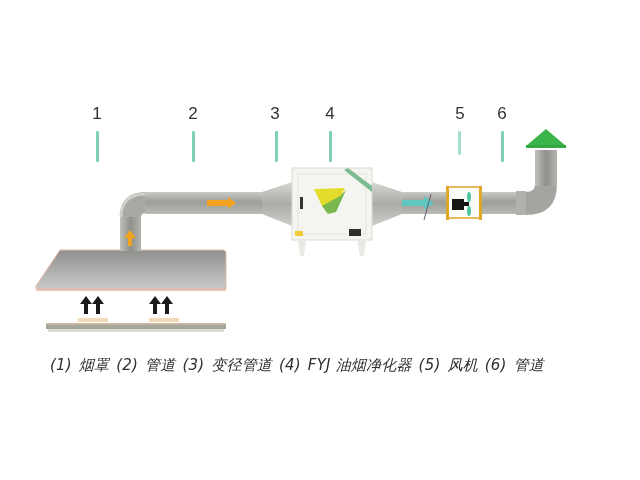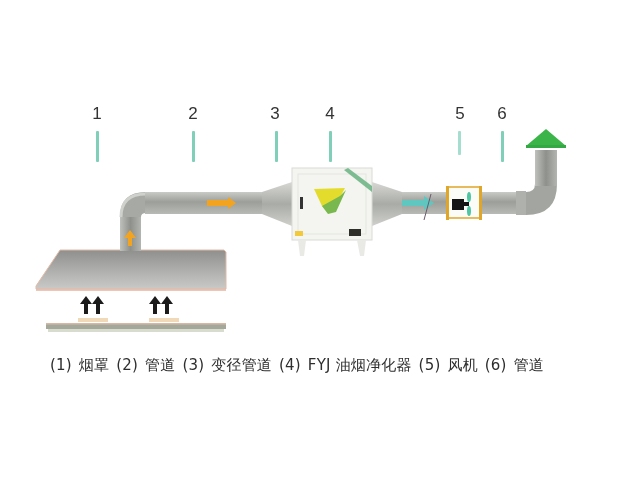--- a/index.html
+++ b/index.html
@@ -1,21 +1,21 @@
 <!DOCTYPE html>
 <html><head>
 <meta charset="utf-8">
 <style>
   html, body { margin:0; padding:0; }
   body { width:640px; height:480px; background:#ffffff; position:relative; overflow:hidden;
          font-family:"DejaVu Sans", "Liberation Sans", sans-serif; }
   .lbl { position:absolute; font-size:17px; color:#333; font-family:"Liberation Sans", sans-serif; transform:translateX(-50%); }
   .tick { position:absolute; width:3px; height:31px; background:#7fcfb9; border-radius:1px; }
   svg { position:absolute; left:0; top:0; }
-  .caption { position:absolute; left:50px; top:356px; font-size:15px; color:#2e2e2e; white-space:nowrap; letter-spacing:0.2px; }
+  .caption { position:absolute; left:50px; top:356px; font-size:15px; color:#2e2e2e; white-space:nowrap; letter-spacing:0.2px;font-style:italic; }
   .caption span { margin-right:2px; }
 </style>
 </head>
 <body>
 
 <div class="lbl" style="left:97px; top:104px;">1</div>
 <div class="tick" style="left:96px; top:131px;"></div>
 <div class="lbl" style="left:193px; top:104px;">2</div>
 <div class="tick" style="left:192px; top:131px;"></div>
 <div class="lbl" style="left:275px; top:104px;">3</div>

